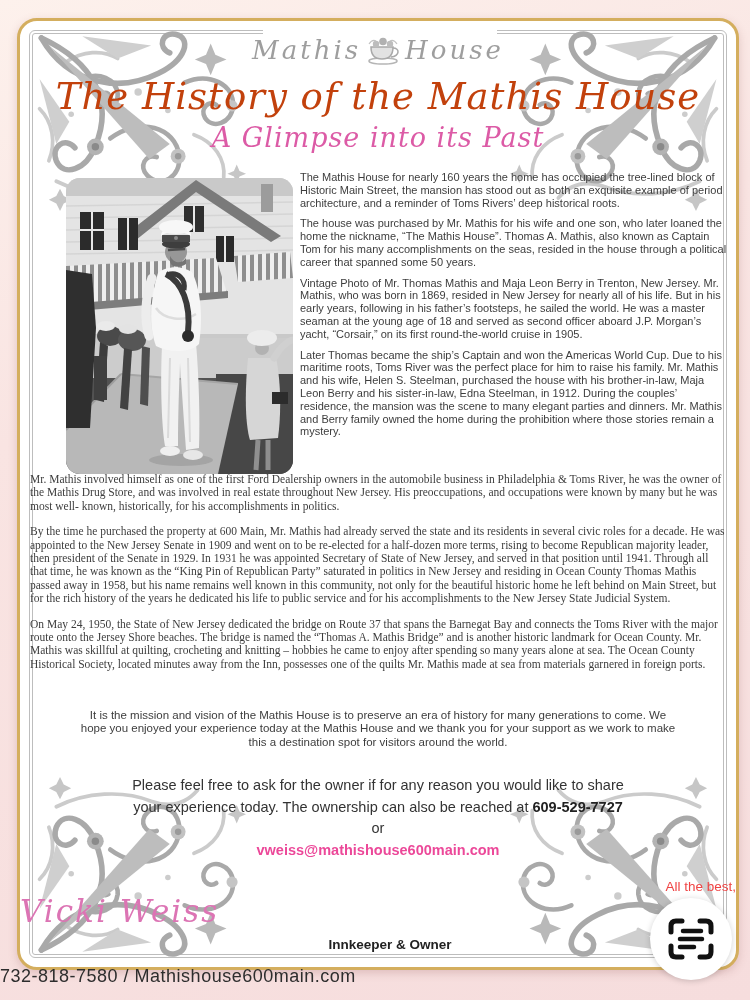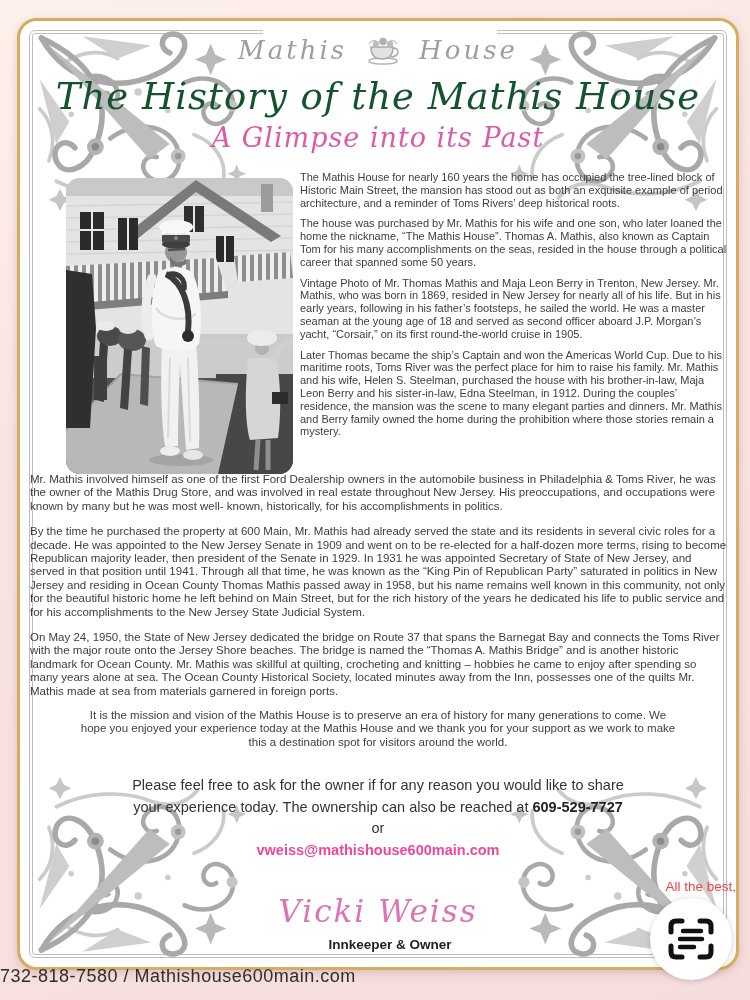--- a/index.html
+++ b/index.html
@@ -28,29 +28,29 @@
   .border-gap{position:absolute;left:243px;top:5px;width:234px;height:14px;background:#fff;}
   
   .corner{position:absolute;width:232px;height:186px;color:#a9a9a9;}
   .corner.tl{left:4px;top:4px;}
   .corner.tr{right:4px;top:4px;transform:scaleX(-1);}
   .corner.bl{left:4px;bottom:4px;transform:scaleY(-1);}
   .corner.br{right:4px;bottom:4px;transform:scale(-1,-1);}
   
   .brand{
     position:absolute;left:0;right:0;top:14px;
-    display:flex;align-items:center;justify-content:center;gap:16px;
+    display:flex;align-items:center;justify-content:center;gap:2px;
     font-family:"DejaVu Serif",serif;font-style:italic;
     font-size:26px;letter-spacing:3px;color:#9e9e9e;
   }
   .teacup{width:40px;height:30px;flex:0 0 auto;}
   .page-title{
     position:absolute;left:0;right:0;top:54px;text-align:center;
     font-family:"DejaVu Serif",serif;font-style:italic;
-    font-size:37px;color:#14532d;letter-spacing:1px;
+    font-size:37px;color:#c2410c;letter-spacing:1px;
   }
   .page-subtitle{
     position:absolute;left:0;right:0;top:101px;text-align:center;
     font-family:"DejaVu Serif",serif;font-style:italic;
     font-size:27px;color:#dc5ba6;letter-spacing:1px;
   }
   
   .photo{
     position:absolute;left:46px;top:157px;width:227px;height:296px;
     border-radius:14px;overflow:hidden;background:#cccccc;
@@ -59,34 +59,34 @@
   
   .col-text{
     position:absolute;left:280px;top:150px;width:428px;
     font-size:11px;line-height:12.8px;
   }
   .col-text p{margin:0 0 8px 0;}
   .full-text{
     position:absolute;left:10px;top:452px;width:697px;
     font-size:11.5px;line-height:13.4px;
   }
-  .full-text p{margin:0 0 12px 0;}
+  .full-text p{margin:0 0 12px 0;font-family:Liberation Serif, serif;}
   .mission{
     position:absolute;left:58px;right:58px;top:688px;text-align:center;
     font-size:11.5px;line-height:13.4px;
   }
   .note{
     position:absolute;left:108px;right:108px;top:754px;text-align:center;
     font-size:14.5px;line-height:21.5px;color:#333;
   }
   .note b{font-weight:bold;color:#222;}
   .note .email{display:block;font-weight:bold;color:#ec4899;}
   .closing{position:absolute;left:0;right:0;top:858px;text-align:right;font-size:13.5px;color:#ef4444;}
   .sig-name{
-    position:absolute;left:0;right:0;top:872px;text-align:center;
+    position:absolute;left:0;right:0;top:872px;
     font-family:"DejaVu Serif",serif;font-style:italic;
     font-size:31px;color:#dc74b4;letter-spacing:2px;
   }
   .sig-role{position:absolute;left:0;right:0;top:916px;text-align:center;font-size:13.5px;font-weight:bold;color:#222;padding-left:24px;}
   
   .footer{
     position:absolute;left:0;right:0;top:966px;text-align:left;
     font-size:18px;color:#2d2d2d;letter-spacing:.5px;
   }
   

